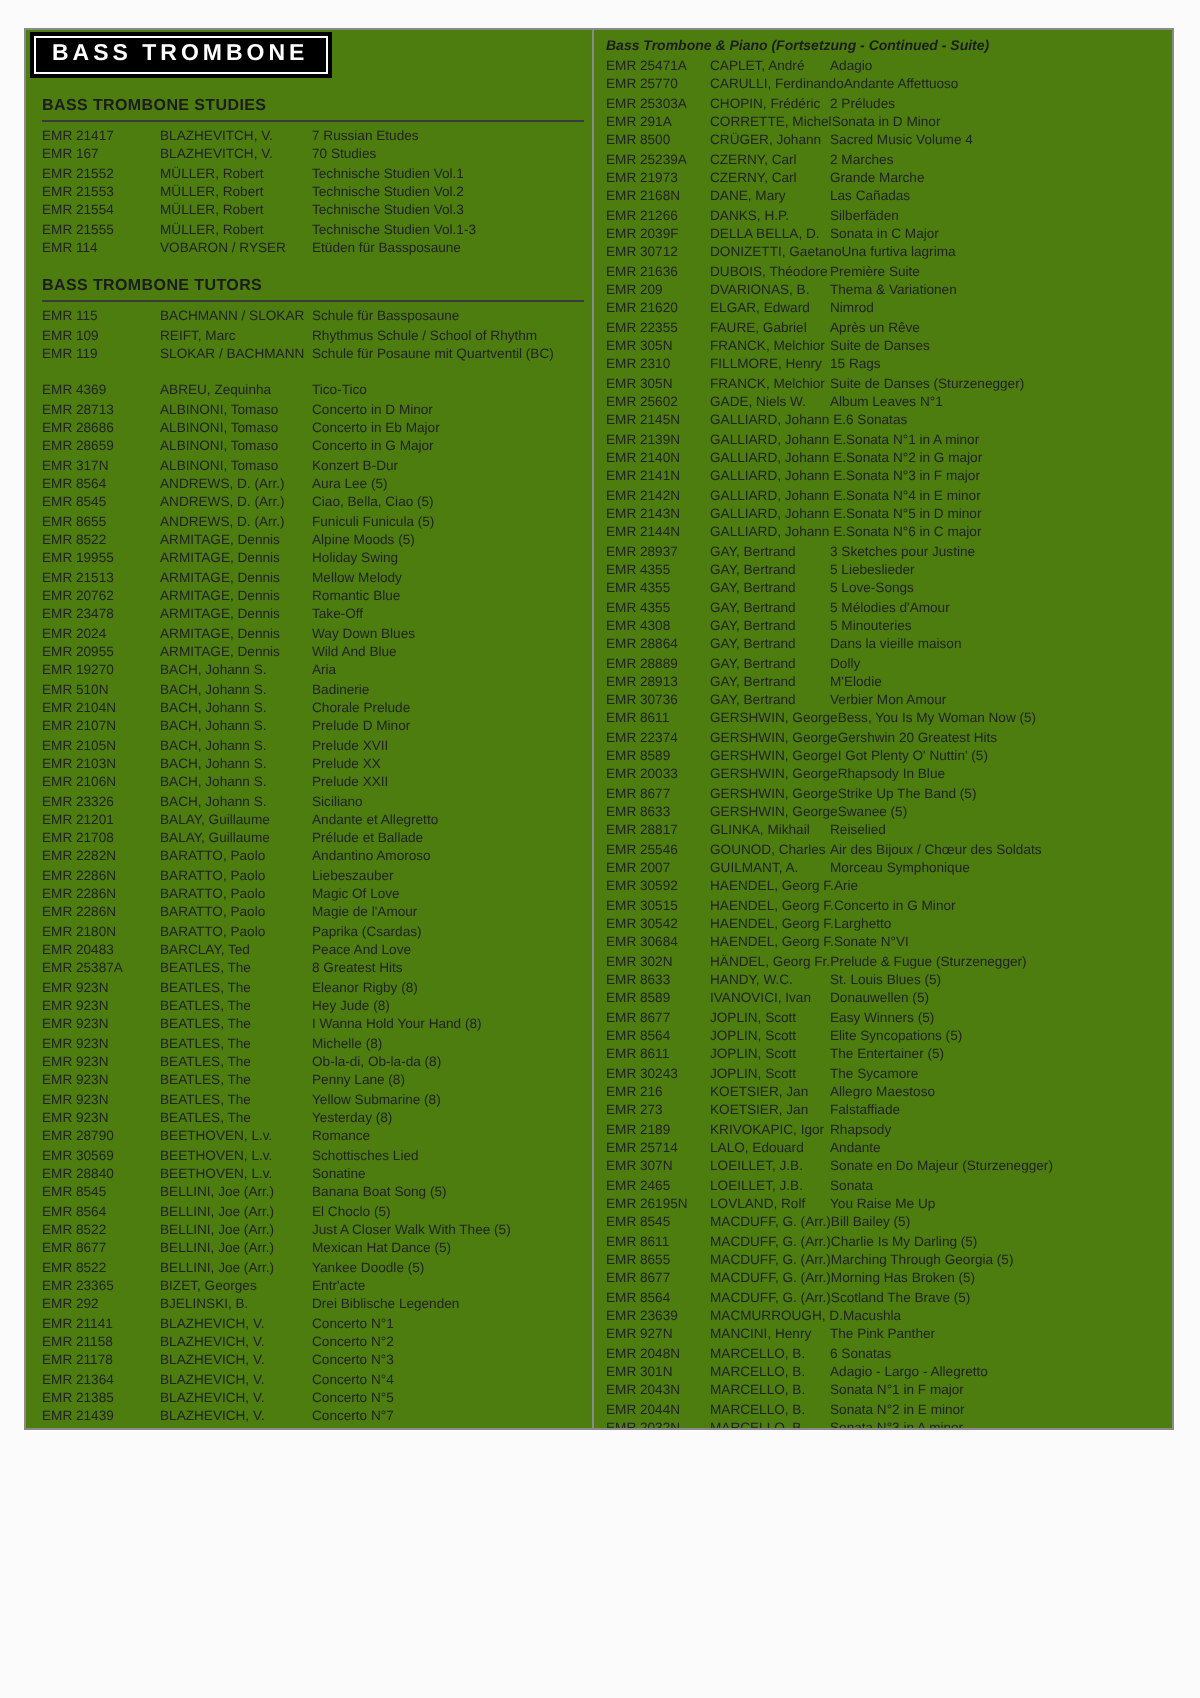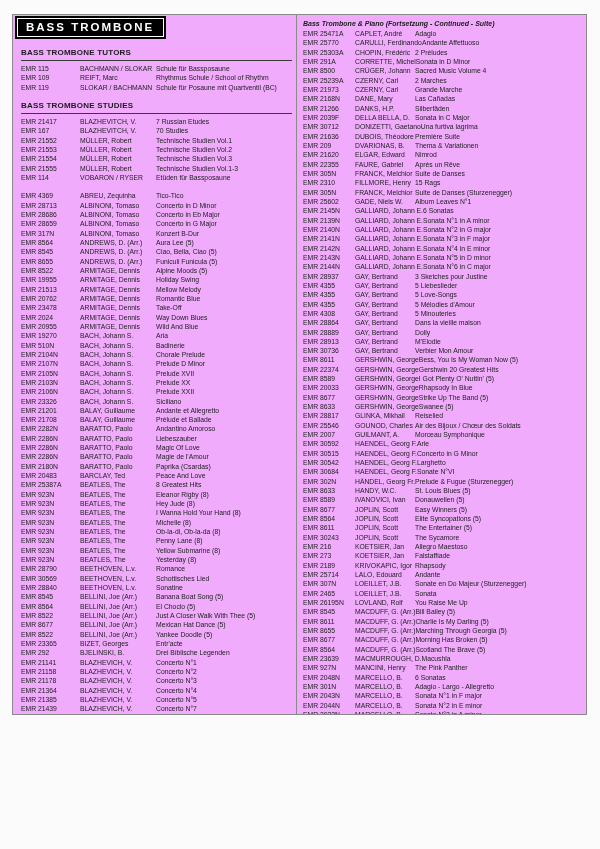--- a/index.html
+++ b/index.html
@@ -5,21 +5,21 @@
   html,body{margin:0;padding:0;}
   body{
     width:600px;height:849px;position:relative;
     background:#fbfbfb;
     font-family:"Liberation Sans", sans-serif;
     color:#1c1c1c;
     -webkit-font-smoothing:antialiased;
   }
   .page{
     position:absolute;left:12px;top:14px;width:575px;height:701px;
-    border:1px solid #8a8a8a;background:#f0abfc;
+    border:1px solid #8a8a8a;background:#4d7c0f;
     display:flex;box-sizing:border-box;overflow:hidden;
   }
   .left-col{
     flex:0 0 284px;width:284px;box-sizing:border-box;
     border-right:1px solid #8a8a8a;
     padding:0 4px 0 8px;overflow:hidden;
   }
   .right-col{
     flex:1;box-sizing:border-box;
     padding:4px 4px 0 6px;overflow:hidden;
@@ -58,20 +58,67 @@
 </head>
 <body>
 
 <div class="page">
   <div class="left-col">
     <div class="banner">
       <span class="banner-inner">BASS TROMBONE</span>
     </div>
     <div id="left-sections">
   <section class="section">
+    <h2 class="section-title">BASS TROMBONE STUDIES</h2>
+    <div class="rows">
+  <div class="row">
+    <span class="ref">EMR 21417</span>
+    <span class="composer">BLAZHEVITCH, V.</span>
+    <span class="title">7 Russian Etudes</span>
+  </div>
+
+  <div class="row">
+    <span class="ref">EMR 167</span>
+    <span class="composer">BLAZHEVITCH, V.</span>
+    <span class="title">70 Studies</span>
+  </div>
+
+  <div class="row">
+    <span class="ref">EMR 21552</span>
+    <span class="composer">MÜLLER, Robert</span>
+    <span class="title">Technische Studien Vol.1</span>
+  </div>
+
+  <div class="row">
+    <span class="ref">EMR 21553</span>
+    <span class="composer">MÜLLER, Robert</span>
+    <span class="title">Technische Studien Vol.2</span>
+  </div>
+
+  <div class="row">
+    <span class="ref">EMR 21554</span>
+    <span class="composer">MÜLLER, Robert</span>
+    <span class="title">Technische Studien Vol.3</span>
+  </div>
+
+  <div class="row">
+    <span class="ref">EMR 21555</span>
+    <span class="composer">MÜLLER, Robert</span>
+    <span class="title">Technische Studien Vol.1-3</span>
+  </div>
+
+  <div class="row">
+    <span class="ref">EMR 114</span>
+    <span class="composer">VOBARON / RYSER</span>
+    <span class="title">Etüden für Bassposaune</span>
+  </div>
+</div>
+  </section>
+
+  <section class="section">
     <h2 class="section-title">BASS TROMBONE TUTORS</h2>
     <div class="rows">
   <div class="row">
     <span class="ref">EMR 115</span>
     <span class="composer">BACHMANN / SLOKAR</span>
     <span class="title">Schule für Bassposaune</span>
   </div>
 
   <div class="row">
     <span class="ref">EMR 109</span>
@@ -81,67 +128,20 @@
 
   <div class="row">
     <span class="ref">EMR 119</span>
     <span class="composer">SLOKAR / BACHMANN</span>
     <span class="title">Schule für Posaune mit Quartventil (BC)</span>
   </div>
 </div>
   </section>
 
   <section class="section">
-    <h2 class="section-title">BASS TROMBONE STUDIES</h2>
-    <div class="rows">
-  <div class="row">
-    <span class="ref">EMR 21417</span>
-    <span class="composer">BLAZHEVITCH, V.</span>
-    <span class="title">7 Russian Etudes</span>
-  </div>
-
-  <div class="row">
-    <span class="ref">EMR 167</span>
-    <span class="composer">BLAZHEVITCH, V.</span>
-    <span class="title">70 Studies</span>
-  </div>
-
-  <div class="row">
-    <span class="ref">EMR 21552</span>
-    <span class="composer">MÜLLER, Robert</span>
-    <span class="title">Technische Studien Vol.1</span>
-  </div>
-
-  <div class="row">
-    <span class="ref">EMR 21553</span>
-    <span class="composer">MÜLLER, Robert</span>
-    <span class="title">Technische Studien Vol.2</span>
-  </div>
-
-  <div class="row">
-    <span class="ref">EMR 21554</span>
-    <span class="composer">MÜLLER, Robert</span>
-    <span class="title">Technische Studien Vol.3</span>
-  </div>
-
-  <div class="row">
-    <span class="ref">EMR 21555</span>
-    <span class="composer">MÜLLER, Robert</span>
-    <span class="title">Technische Studien Vol.1-3</span>
-  </div>
-
-  <div class="row">
-    <span class="ref">EMR 114</span>
-    <span class="composer">VOBARON / RYSER</span>
-    <span class="title">Etüden für Bassposaune</span>
-  </div>
-</div>
-  </section>
-
-  <section class="section">
     <div class="rows">
   <div class="row">
     <span class="ref">EMR 4369</span>
     <span class="composer">ABREU, Zequinha</span>
     <span class="title">Tico-Tico</span>
   </div>
 
   <div class="row">
     <span class="ref">EMR 28713</span>
     <span class="composer">ALBINONI, Tomaso</span>

